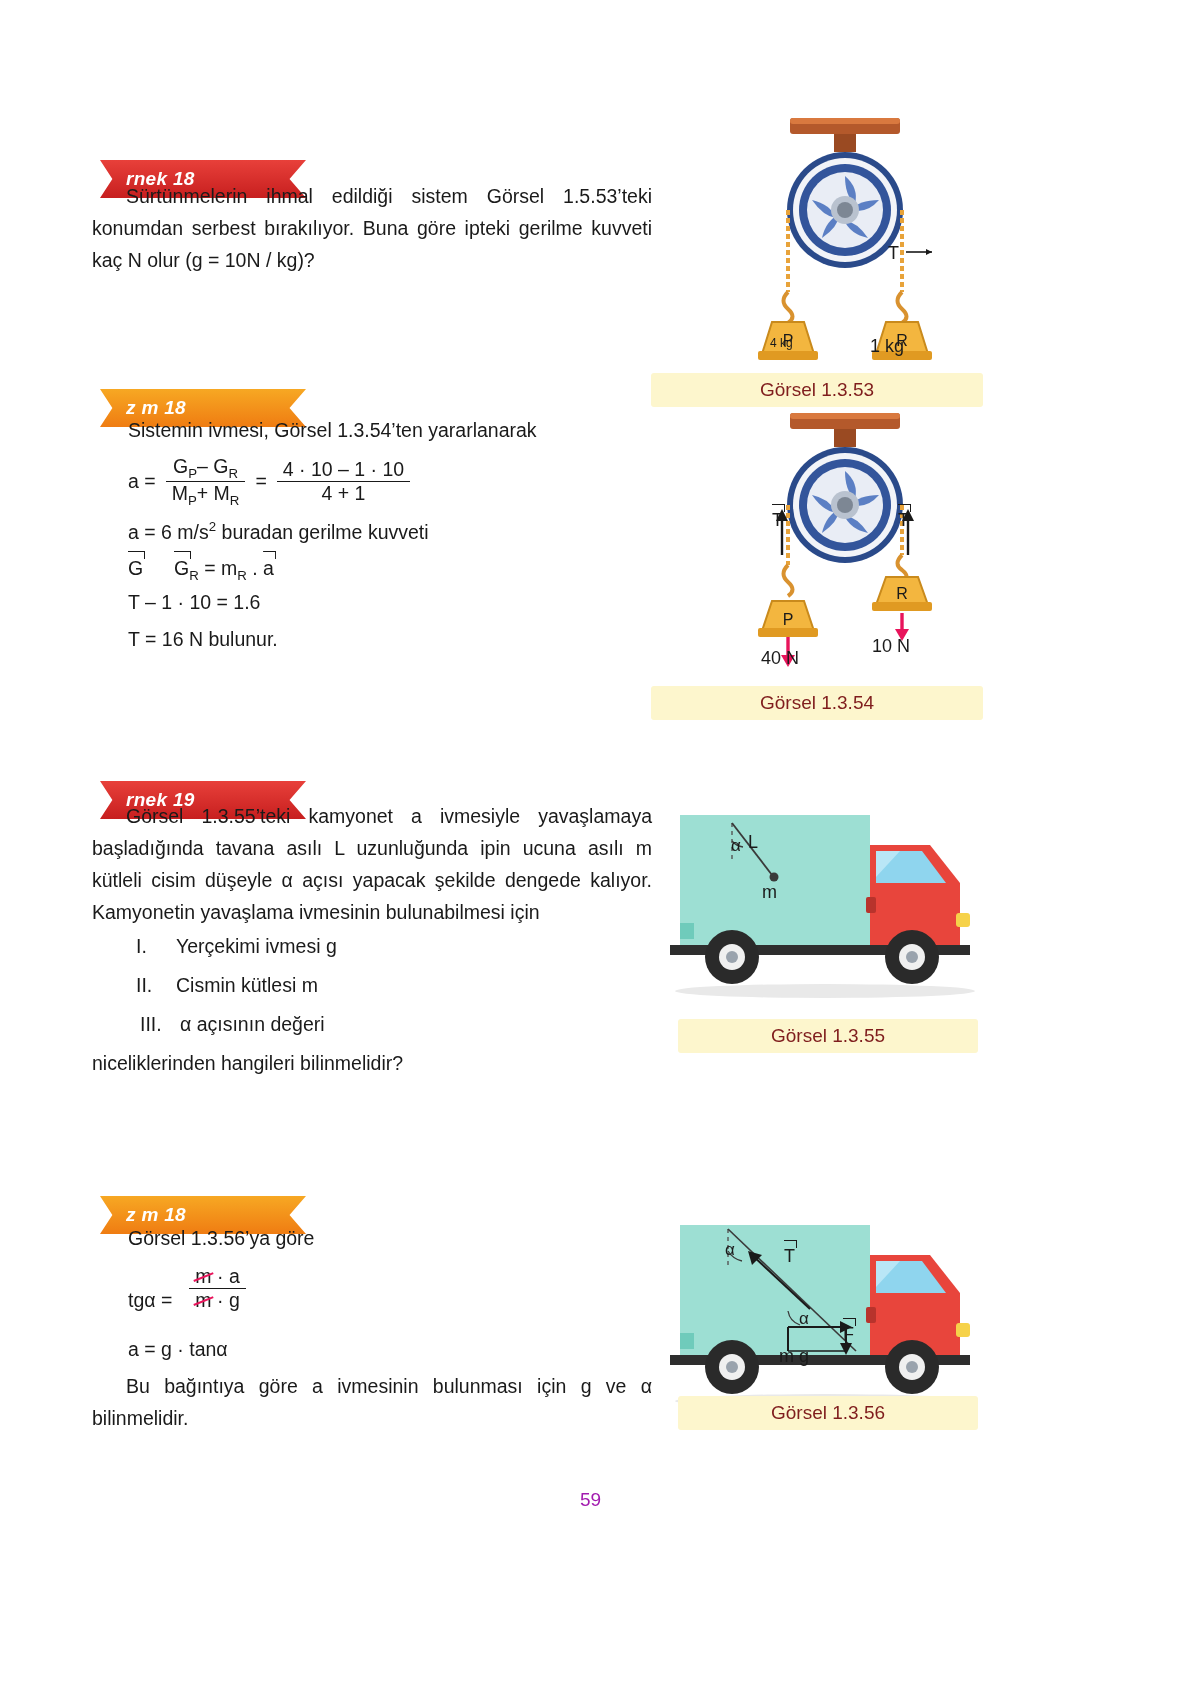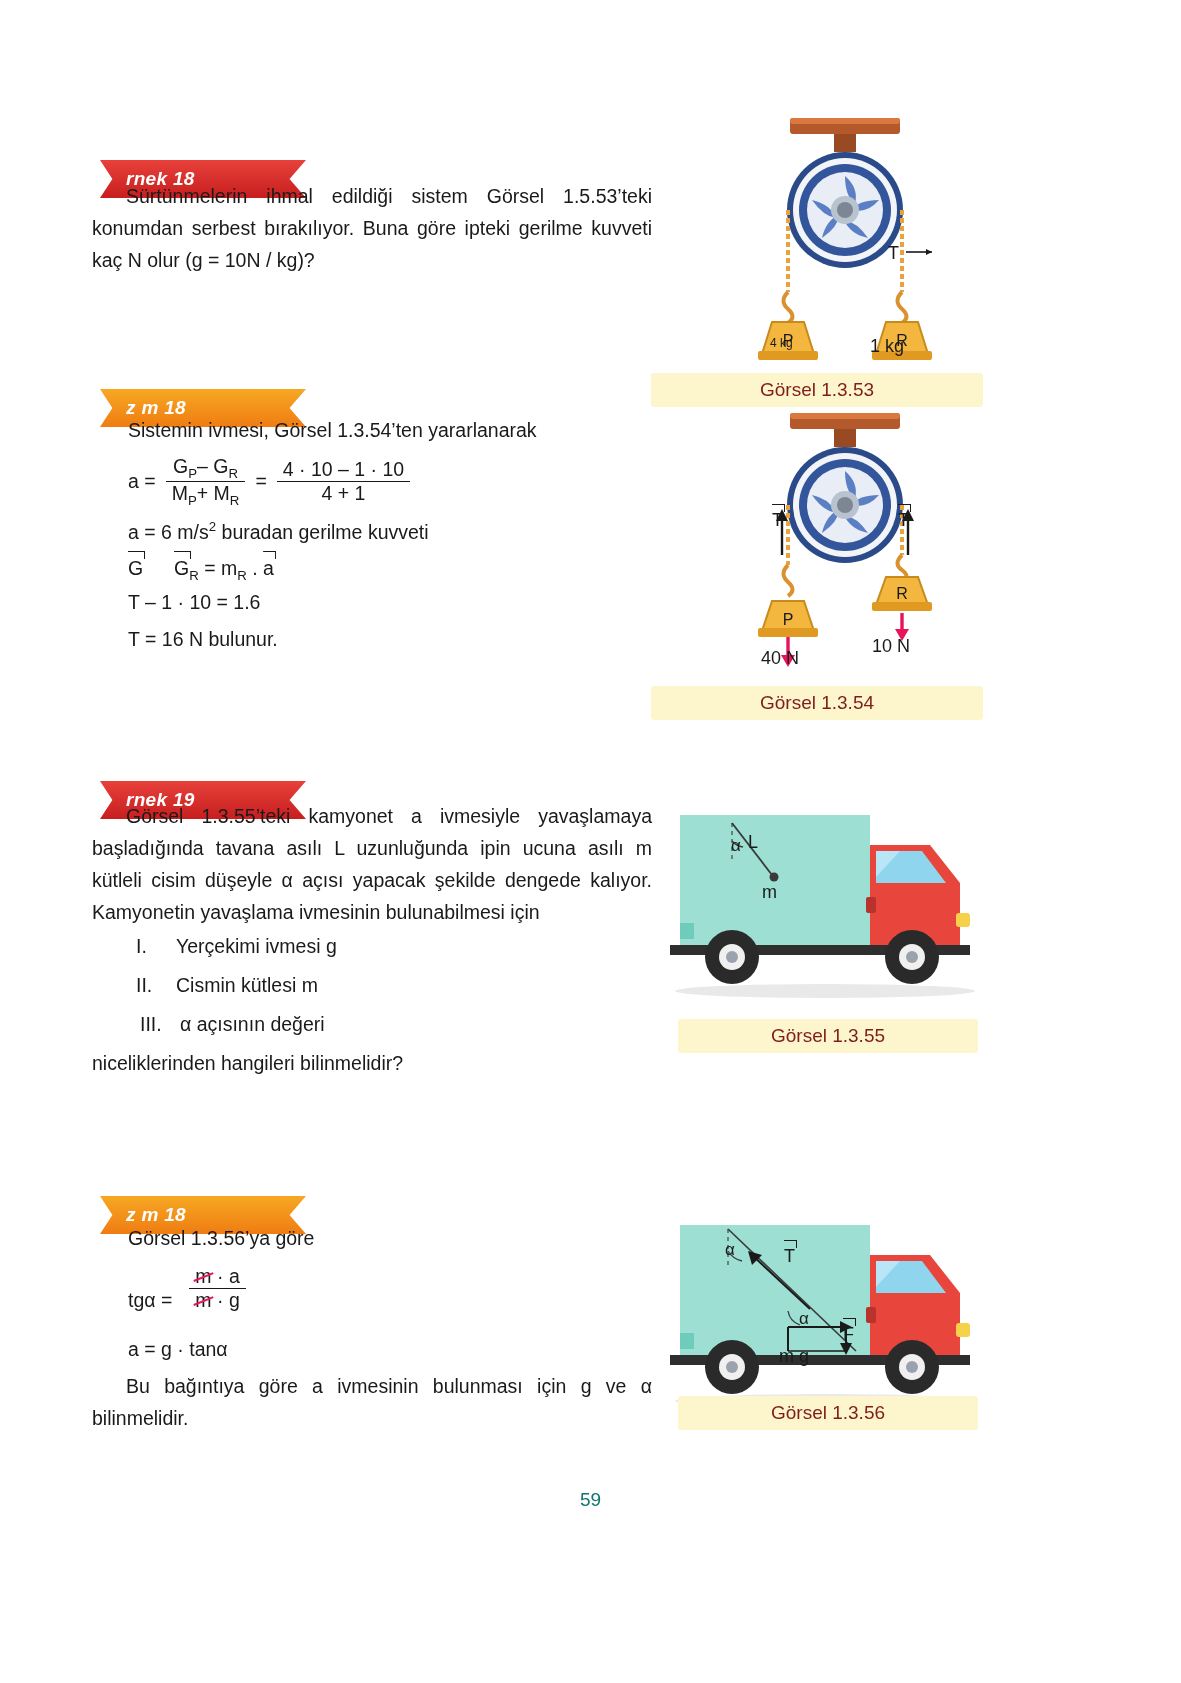--- a/index.html
+++ b/index.html
@@ -68,21 +68,21 @@
   }
   .strike{position:relative;}
   .strike::after{
     content:"";position:absolute;left:-2px;top:50%;width:calc(100% + 5px);
     height:0;border-top:2px solid #e8145b;
     transform:rotate(-22deg);
   }
 
   .pageno{
     position:absolute;left:0;right:0;top:1489px;
-    text-align:center;font-size:19px;color:#0f766e;
+    text-align:center;font-size:19px;color:#a21caf;
   }
 
   
   .fig{position:absolute;}
   svg{display:block;}
 </style>
 </head>
 <body>
 
 <div class="page">

